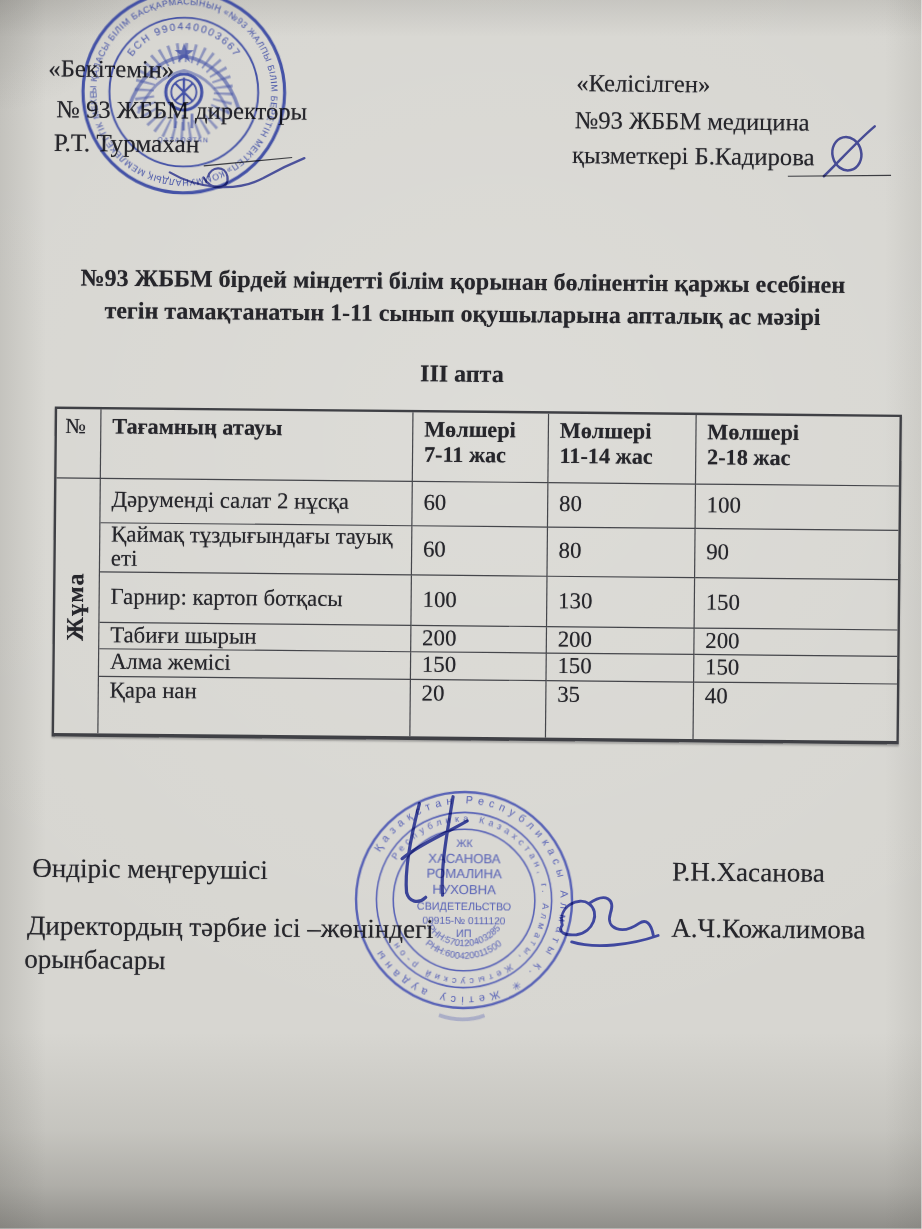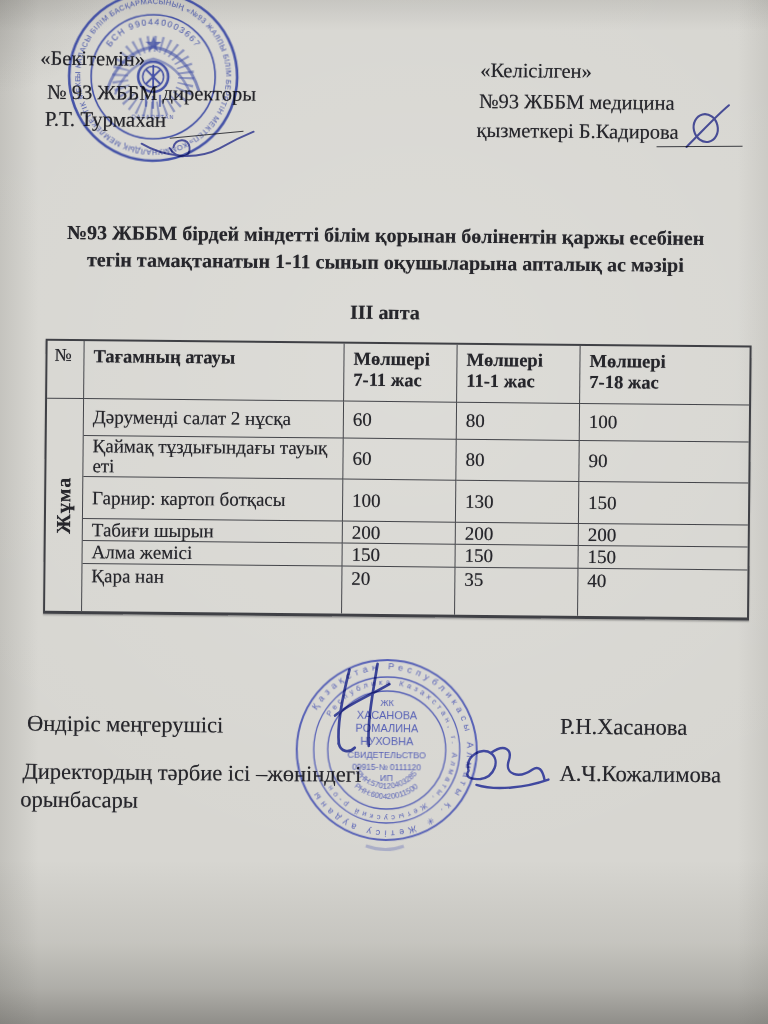--- a/index.html
+++ b/index.html
@@ -71,22 +71,22 @@
   <div class="abs ink title">
     <span>№93 ЖББМ бірдей міндетті білім қорынан бөлінентін қаржы есебінен</span><br>
     <span>тегін тамақтанатын 1-11 сынып оқушыларына апталық ас мәзірі</span>
   </div>
   <div class="abs ink week">ІІІ апта</div>
 
   <div class="menu-table ink">
     <div class="tc hnum" style="grid-row:1;grid-column:1;">№</div>
     <div class="tc hcell" style="grid-row:1;grid-column:2;">Тағамның атауы</div>
     <div class="tc hcell" style="grid-row:1;grid-column:3;"><span>Мөлшері</span><br><span>7-11 жас</span></div>
-    <div class="tc hcell" style="grid-row:1;grid-column:4;"><span>Мөлшері</span><br><span>11-1 жас</span></div>
-    <div class="tc hcell noR" style="grid-row:1;grid-column:5;"><span>Мөлшері</span><br><span>7-18 жас</span></div>
+    <div class="tc hcell" style="grid-row:1;grid-column:4;"><span>Мөлшері</span><br><span>11-14 жас</span></div>
+    <div class="tc hcell noR" style="grid-row:1;grid-column:5;"><span>Мөлшері</span><br><span>2-18 жас</span></div>
 
     <div class="tc noB daycell" style="grid-row:2/8;grid-column:1;">
           <span>Жұма</span>
         </div>
 
     <div class="tc cellmid" style="grid-row:2;grid-column:2;">Дәруменді салат  2 нұсқа</div>
     <div class="tc cellmid" style="grid-row:2;grid-column:3;">60</div>
     <div class="tc cellmid" style="grid-row:2;grid-column:4;">80</div>
     <div class="tc cellmid noR" style="grid-row:2;grid-column:5;">100</div>
 

